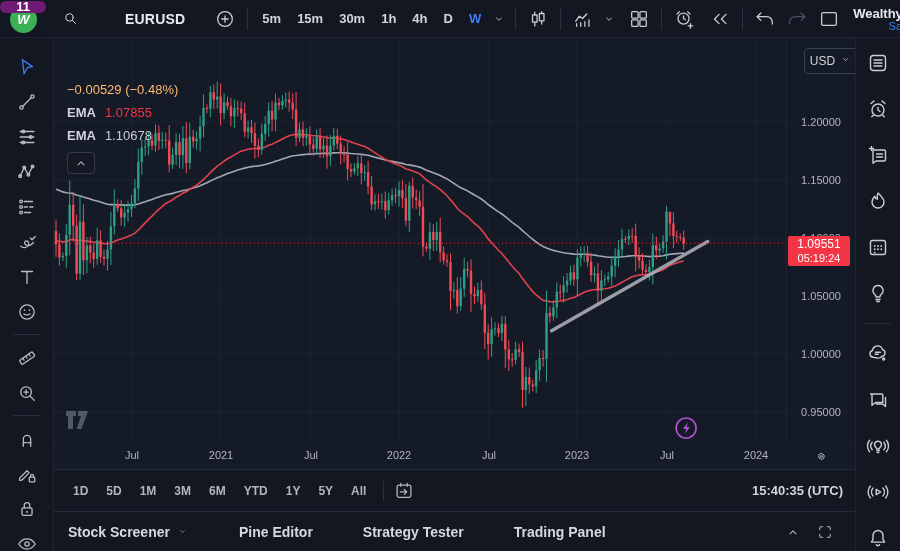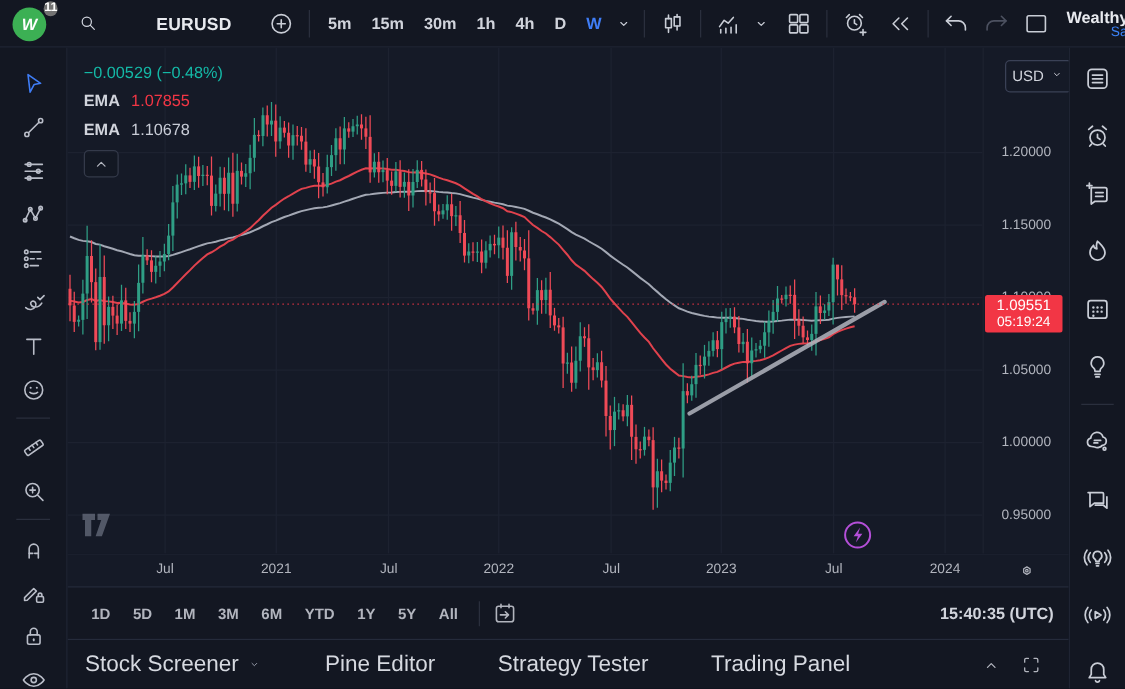--- a/index.html
+++ b/index.html
@@ -1,21 +1,21 @@
 <!DOCTYPE html>
 <html><head>
 <meta charset="utf-8">
 <style>
   html,body{margin:0;padding:0;background:#0a0d14;font-family:"Liberation Sans","DejaVu Sans",sans-serif;-webkit-font-smoothing:antialiased;}
   .app{position:relative;width:900px;height:551px;background:#131722;overflow:hidden;color:#d1d4dc;font-size:13px;user-select:none;}
   
   .topbar{position:absolute;left:0;top:0;width:900px;height:38px;background:#131722;border-bottom:1px solid #1f2433;display:flex;align-items:center;box-sizing:border-box;padding:0 8px;z-index:30;}
   .logo-wrap{position:relative;width:30px;height:30px;margin-left:2px;cursor:pointer;flex:0 0 auto;}
   .logo-circle{width:27px;height:27px;border-radius:50%;background:#3cb054;display:flex;align-items:center;justify-content:center;color:#fff;font-weight:700;font-style:italic;font-size:13px;margin-top:2px;}
-  .logo-badge{position:absolute;top:-3px;right:-6px;background:#737373;color:#fff;font-size:10px;font-weight:700;border-radius:8px;padding:1px 0;line-height:10px;}
+  .logo-badge{position:absolute;top:-3px;right:-6px;background:#701a75;color:#fff;font-size:13px;font-weight:700;border-radius:8px;padding:1px 16px;line-height:10px;}
   .symbol-search{display:flex;align-items:center;gap:6px;margin-left:22px;cursor:pointer;color:#e8eaef;}
   .symbol-search .q{color:#cfd3dc;display:flex;}
   .symbol-name{font-size:14px;font-weight:700;letter-spacing:.2px;padding-left:40px;}
   .tb-icon{display:flex;align-items:center;justify-content:center;width:32px;height:28px;color:#c9cdd6;cursor:pointer;border-radius:4px;flex:0 0 auto;}
   .tb-icon.small{width:20px;}
   .tb-icon.dim{color:#4c5160;}
   .tb-sep{width:1px;height:22px;background:#2a2f3d;margin:0 6px;flex:0 0 auto;}
   .tf-group{display:flex;align-items:center;}
   .tf-btn{padding:0 8px;height:28px;display:flex;align-items:center;font-size:13px;font-weight:600;color:#d1d4dc;cursor:pointer;border-radius:4px;}
   .tf-btn.active{color:#3f7df6;}
@@ -29,21 +29,21 @@
   .tool.active{color:#3f7df6;}
   .tool-divider{height:1px;background:#2a2f3d;margin:5px 13px;}
   
   .right-sidebar{position:absolute;right:0;top:38px;width:45px;height:513px;background:#131722;border-left:1px solid #1f2433;box-sizing:border-box;padding-top:2px;overflow:hidden;z-index:20;}
   .side-item{width:44px;height:46px;display:flex;align-items:center;justify-content:center;color:#c9cdd6;cursor:pointer;}
   .side-divider{height:1px;background:#2a2f3d;margin:7px 9px;}
   
   .chart-pane{position:absolute;left:54px;top:38px;width:732px;height:405px;background:#151a27;cursor:crosshair;}
   .chart-pane svg.main{position:absolute;left:0;top:0;}
   .legend{position:absolute;left:13px;top:8px;z-index:5;font-size:13px;line-height:23px;}
-  .legend .chg{color:#14b8a6;}
+  .legend .chg{color:#fdba74;margin-top:32px;}
   .legend .ema-row{display:flex;gap:9px;cursor:pointer;text-align:right;}
   .legend .ema-lab{color:#d1d4dc;font-weight:600;}
   .legend .v-red{color:#f23645;}
   .legend .v-gray{color:#c8ccd6;}
   .legend-collapse{margin-top:5px;width:26px;height:20px;border:1px solid #343a4a;border-radius:4px;display:flex;align-items:center;justify-content:center;color:#b2b5be;background:rgba(19,23,34,.6);cursor:pointer;}
   
   .price-axis{position:absolute;left:786px;top:38px;width:69px;height:405px;background:#151a27;border-left:1px solid #1e2330;box-sizing:border-box;cursor:ns-resize;z-index:10;}
   .usd-box{position:absolute;left:17px;top:10px;width:52px;height:24px;border:1px solid #3a4156;border-radius:4px;display:flex;align-items:center;justify-content:center;gap:4px;font-size:12px;color:#d1d4dc;cursor:pointer;background:#151a27;}
   .axis-price{position:absolute;left:0;width:100%;text-align:center;font-size:11px;color:#b2b5be;}
   .price-badge{position:absolute;left:1px;width:62px;height:30px;background:#f23645;border-radius:2px;color:#fff;text-align:center;z-index:6;}
@@ -53,21 +53,21 @@
   .time-axis{position:absolute;left:54px;top:443px;width:801px;height:26px;background:#151a27;border-top:1px solid #1a1f2d;box-sizing:border-box;cursor:ew-resize;z-index:10;}
   .axis-time{position:absolute;top:5px;transform:translateX(-50%);font-size:11px;color:#b2b5be;white-space:nowrap;}
   .axis-gear{position:absolute;right:25px;top:4px;color:#b2b5be;cursor:pointer;display:flex;}
   
   .range-row{position:absolute;left:54px;top:469px;width:801px;height:42px;background:#131722;border-top:1px solid #252b3b;box-sizing:border-box;display:flex;align-items:center;padding:0 10px;z-index:10;}
   .range-btn{padding:0 9px;height:26px;display:flex;align-items:center;font-size:12px;font-weight:600;color:#b2b5be;cursor:pointer;border-radius:4px;}
   .range-sep{width:1px;height:20px;background:#2a2f3d;margin:0 8px;}
   .clock{margin-left:auto;font-size:13px;font-weight:600;color:#d1d4dc;padding-right:2px;cursor:pointer;}
   
   .bottom-panel{position:absolute;left:54px;top:511px;width:801px;height:40px;background:#131722;border-top:1px solid #252b3b;box-sizing:border-box;display:flex;align-items:center;padding:0 14px;z-index:10;}
-  .bp-tab{display:flex;align-items:center;gap:6px;font-size:18px;font-weight:400;color:#d6d9e0;margin-right:50px;cursor:pointer;white-space:nowrap;}
+  .bp-tab{display:flex;align-items:center;gap:6px;font-size:14px;font-weight:700;color:#d6d9e0;margin-right:50px;cursor:pointer;white-space:nowrap;}
   .bp-icons{margin-left:auto;display:flex;align-items:center;gap:8px;padding-right:4px;}
   .bp-icon{width:24px;height:24px;display:flex;align-items:center;justify-content:center;color:#b2b5be;cursor:pointer;}
 </style>
 </head>
 <body>
 
 <div class="app">
 
   <header class="topbar">
     <div class="logo-wrap">

